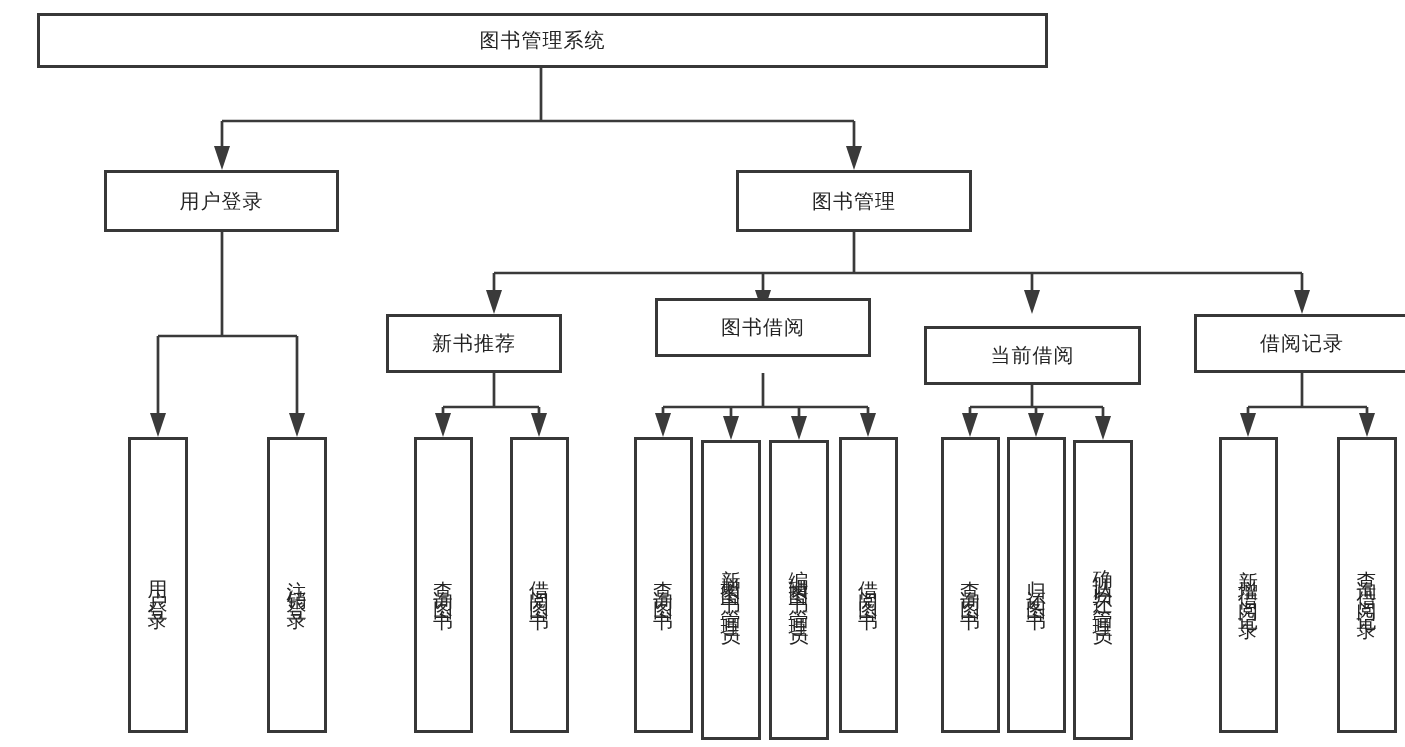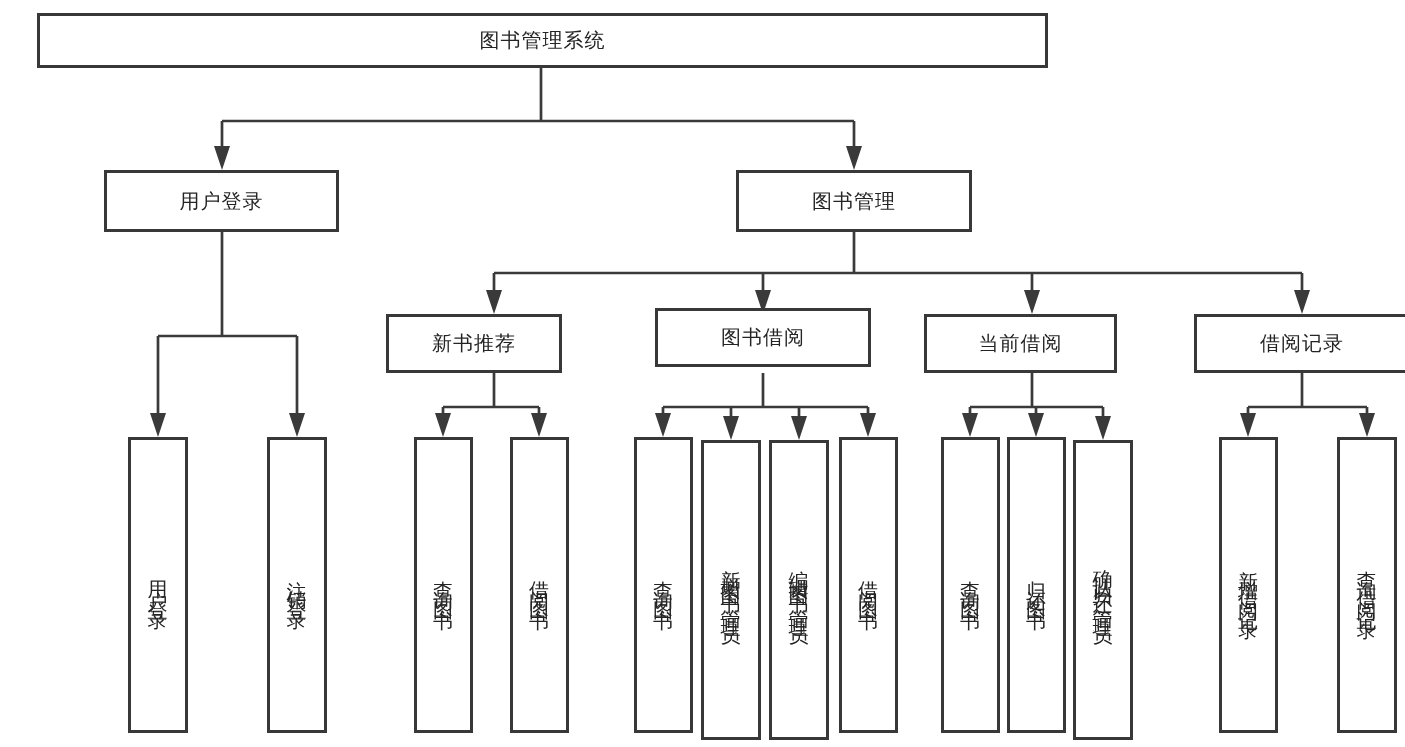--- a/index.html
+++ b/index.html
@@ -93,24 +93,24 @@
   <div class="node hnode" style="left:80px;top:170px;width:235px;height:62px;">
     <span>用户登录</span>
   </div>
   <div class="node hnode" style="left:712px;top:170px;width:236px;height:62px;justify-content:center;">
     <span>图书管理</span>
   </div>
 
   <div class="node hnode" style="left:362px;top:314px;width:176px;height:59px;">
     <span>新书推荐</span>
   </div>
-  <div class="node hnode" style="left:631px;top:308px;width:216px;height:59px;">
+  <div class="node hnode" style="left:631px;top:298px;width:216px;height:59px;">
     <span>图书借阅</span>
   </div>
-  <div class="node hnode" style="left:900px;top:314px;width:193px;height:59px;">
+  <div class="node hnode" style="left:900px;top:326px;width:217px;height:59px;">
     <span>当前借阅</span>
   </div>
   <div class="node hnode" style="left:1170px;top:314px;width:216px;height:59px;">
     <span>借阅记录</span>
   </div>
 
   <div class="node vnode" style="left:104px;top:437px;width:60px;height:296px;">
     <span>用户登录</span>
   </div>
   <div class="node vnode" style="left:243px;top:437px;width:60px;height:296px;">

